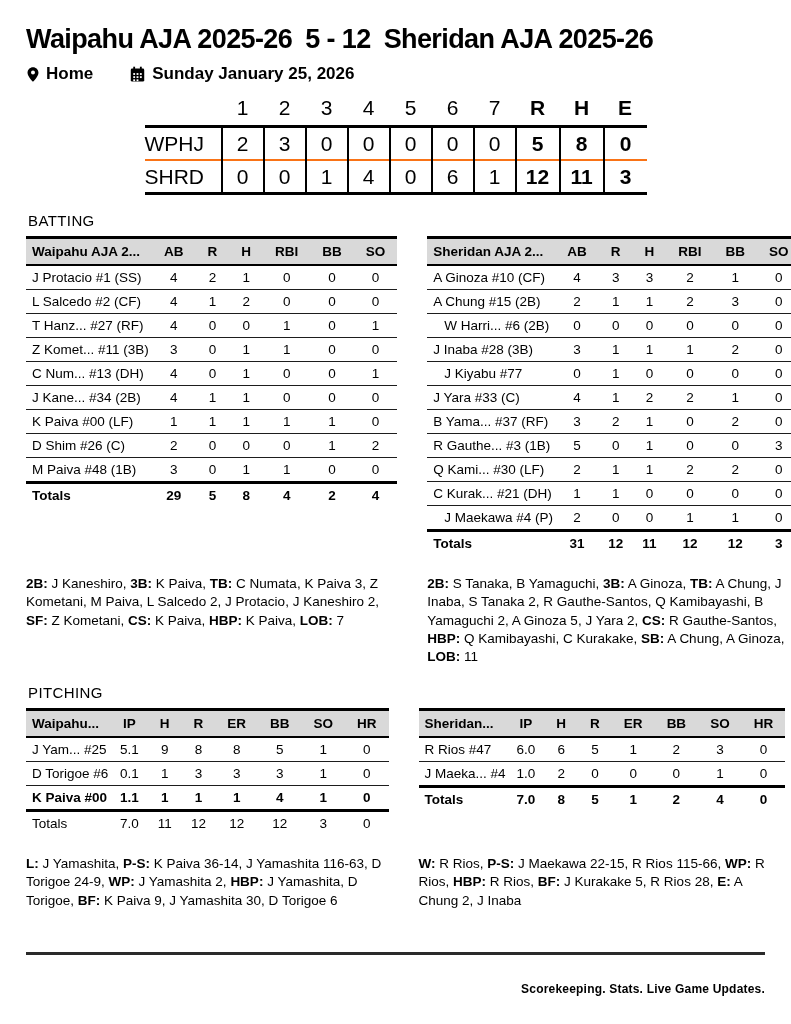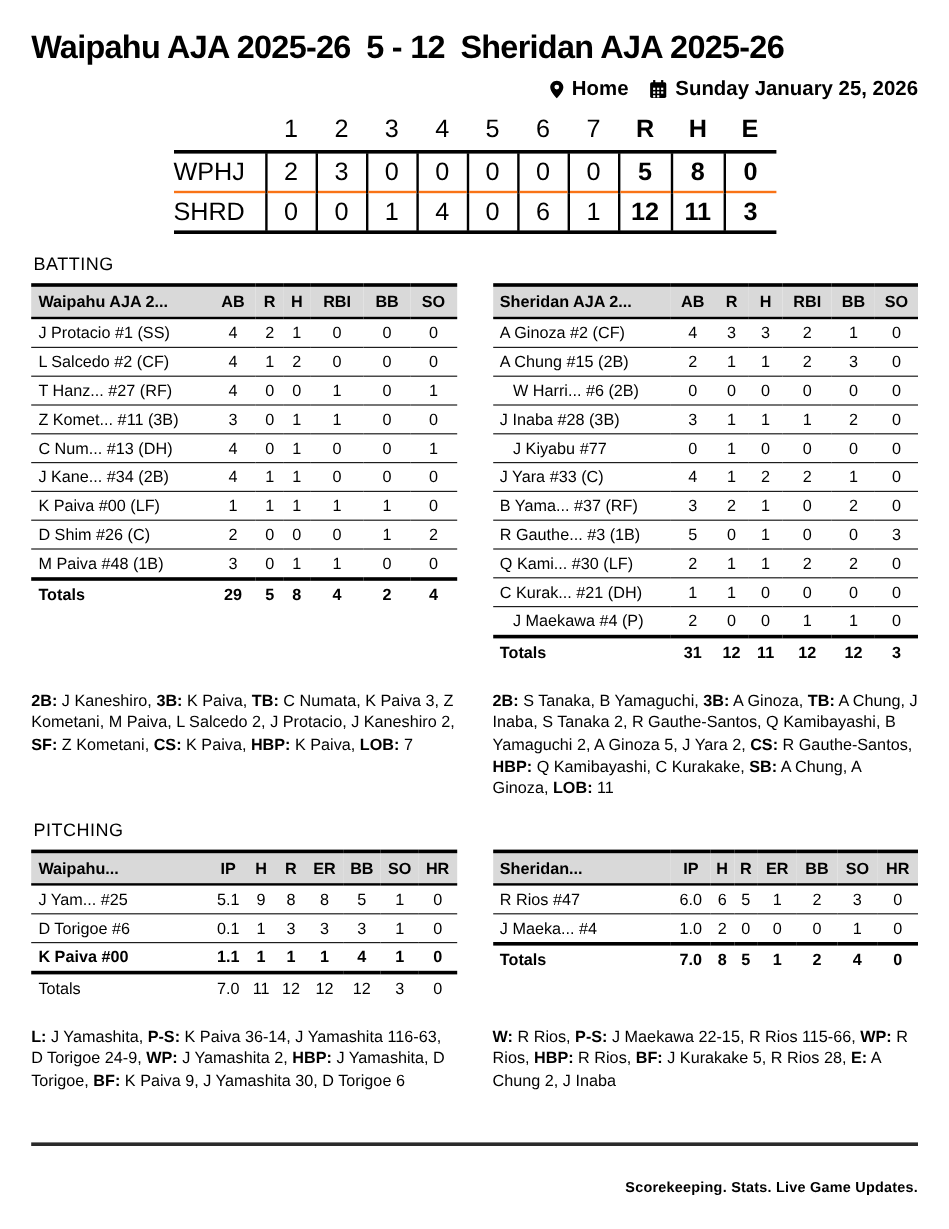--- a/index.html
+++ b/index.html
@@ -21,23 +21,23 @@
     font-size: 27px;
     font-weight: 700;
     letter-spacing: -0.6px;
     white-space: nowrap;
   }
   .title .score { font-weight: 800; padding: 0 13px; }
 
   .meta {
     margin-top: 9px;
     display: flex;
-    justify-content: flex-end;
+    justify-content: flex-start;
     align-items: center;
-    gap: 16px;
+    gap: 36px;
     font-size: 17px;
     font-weight: 600;
   }
   .meta-item { display: inline-flex; align-items: center; gap: 6px; }
   .meta-item svg { display: block; }
 
   
   .ls {
     margin: 12px auto 0 auto;
     border-collapse: collapse;
@@ -78,21 +78,21 @@
   table.box {
     width: 100%;
     border-collapse: collapse;
     font-size: 13.5px;
   }
   table.box thead th {
     background: #d9d9d9;
     border-top: 3px solid #000;
     border-bottom: 2px solid #000;
     font-weight: 700;
-    padding: 5px 2px;
+    padding: 5px 12px;
     text-align: center;
     white-space: nowrap;
   }
   table.box thead th.name-col { text-align: left; padding-left: 6px; width: 42%; }
   table.box tbody td {
     text-align: center;
     padding: 4px 2px;
     border-top: 1px solid #1d1d1d;
     white-space: nowrap;
   }
@@ -322,21 +322,21 @@
               <th>AB</th>
               <th>R</th>
               <th>H</th>
               <th>RBI</th>
               <th>BB</th>
               <th>SO</th>
             </tr>
           </thead>
           <tbody>
             <tr>
-              <td class="name-cell">A Ginoza #2 (CF)</td>
+              <td class="name-cell">A Ginoza #10 (CF)</td>
               <td>4</td>
               <td>3</td>
               <td>3</td>
               <td>2</td>
               <td>1</td>
               <td>0</td>
             </tr>
             <tr>
               <td class="name-cell">A Chung #15 (2B)</td>
               <td>2</td>

